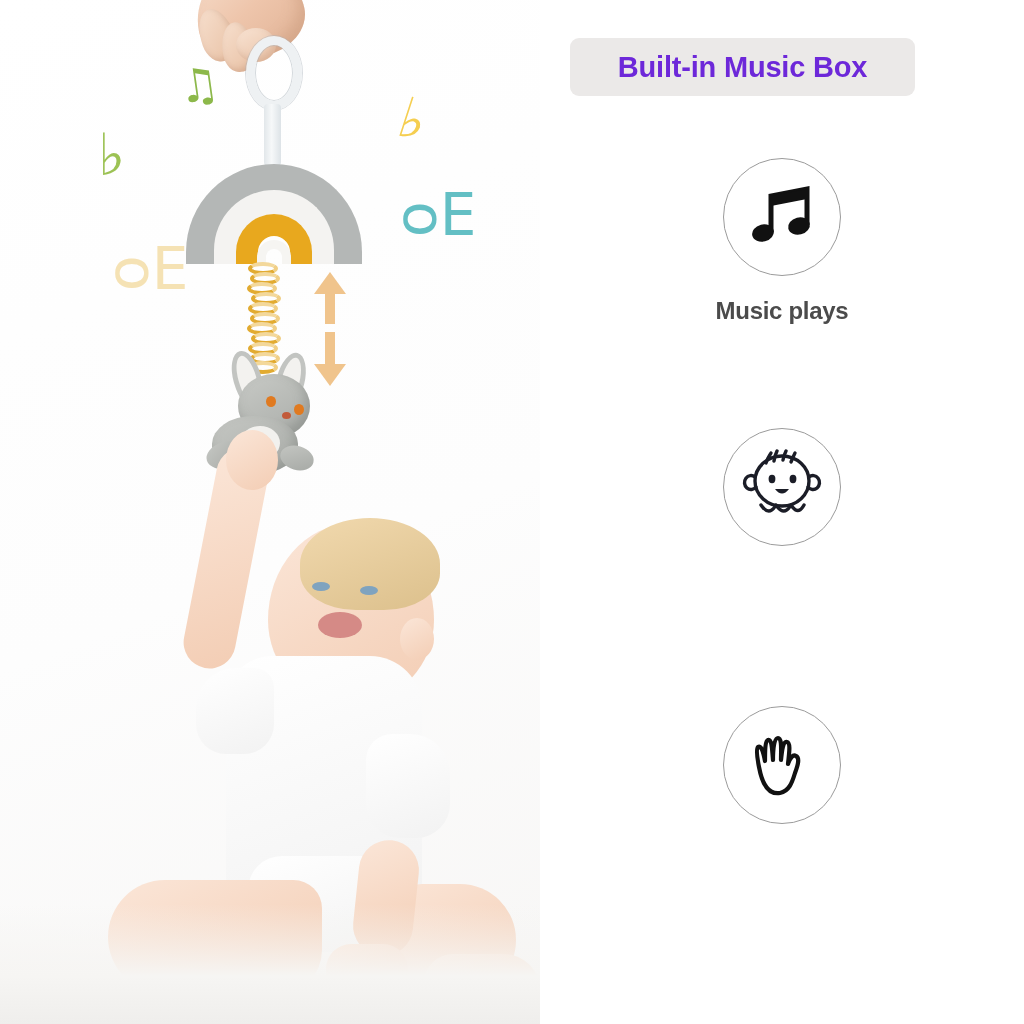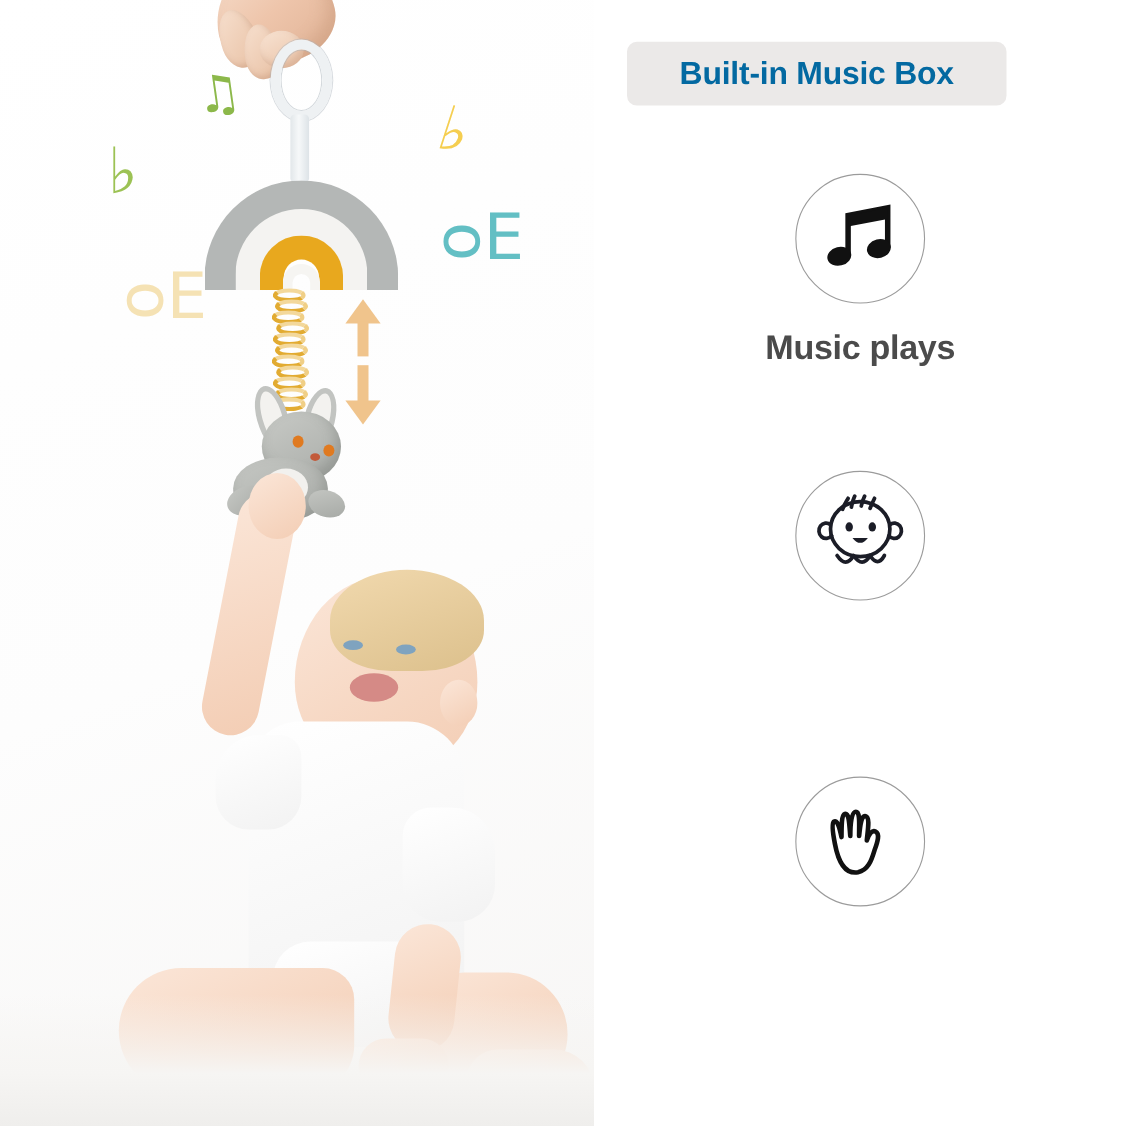--- a/index.html
+++ b/index.html
@@ -137,36 +137,36 @@
   .feature-panel {
     position:absolute; left:540px; top:0; width:484px; height:1024px;
     background:#ffffff;
   }
   .badge {
     position:absolute; left:30px; top:38px; width:345px; height:58px;
     background:#ebe9e8; border-radius:9px;
     display:flex; align-items:center; justify-content:center;
   }
   .badge-text {
-    font-size:29px; font-weight:bold; color:#0369a1; letter-spacing:-.2px;
+    font-size:29px; font-weight:bold; color:#6d28d9; letter-spacing:-.2px;
     white-space:nowrap;
   }
 
   .feature { position:absolute; left:0; width:484px; text-align:center; }
   .f1 { top:158px; }
   .f2 { top:428px; }
   .f3 { top:706px; }
 
   .icon-circle {
     width:118px; height:118px; border-radius:50%;
     border:1.6px solid #9b9b9b; margin:0 auto;
     display:flex; align-items:center; justify-content:center;
   }
   .feature-caption {
-    margin-top:18px; font-size:31px; font-weight:bold; color:#4b4b4b;
+    margin-top:18px; font-size:24px; font-weight:bold; color:#4b4b4b;
     line-height:1.42; letter-spacing:-.3px;
   }
   .feature-caption .line { display:block; white-space:nowrap; }
 </style>
 </head>
 <body>
 
 <div id="page">
 
   <div class="photo-panel">

